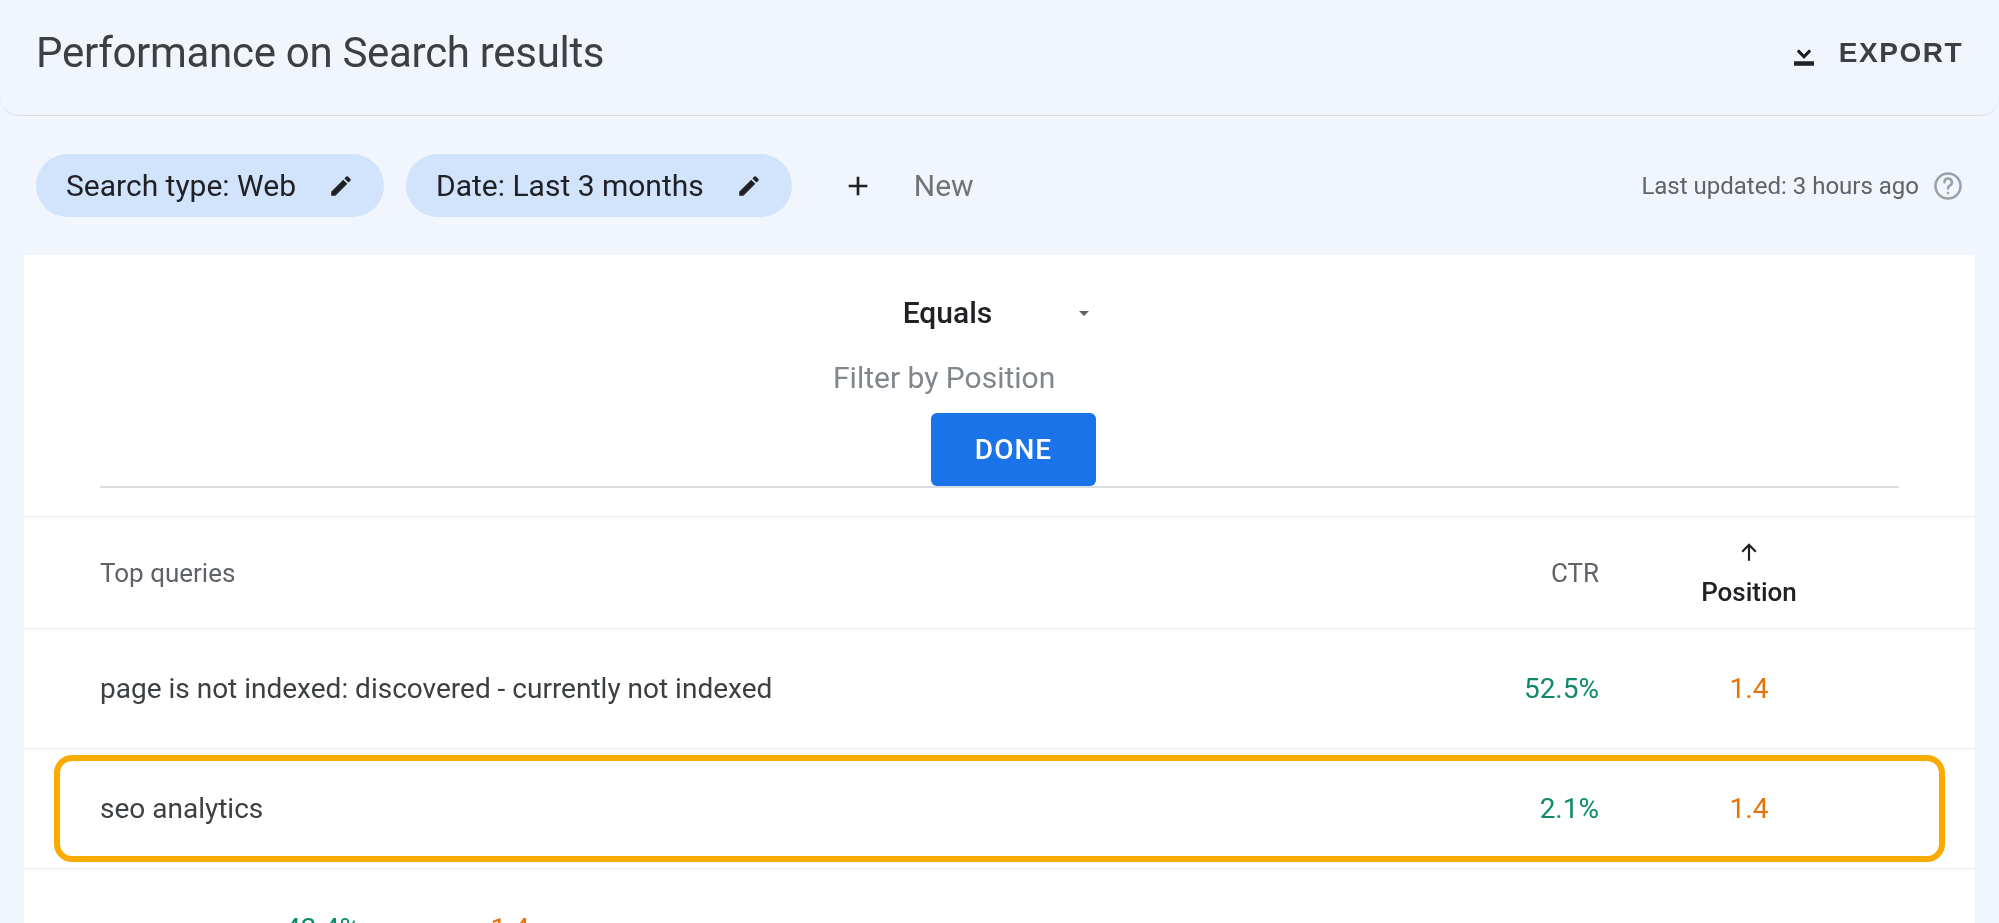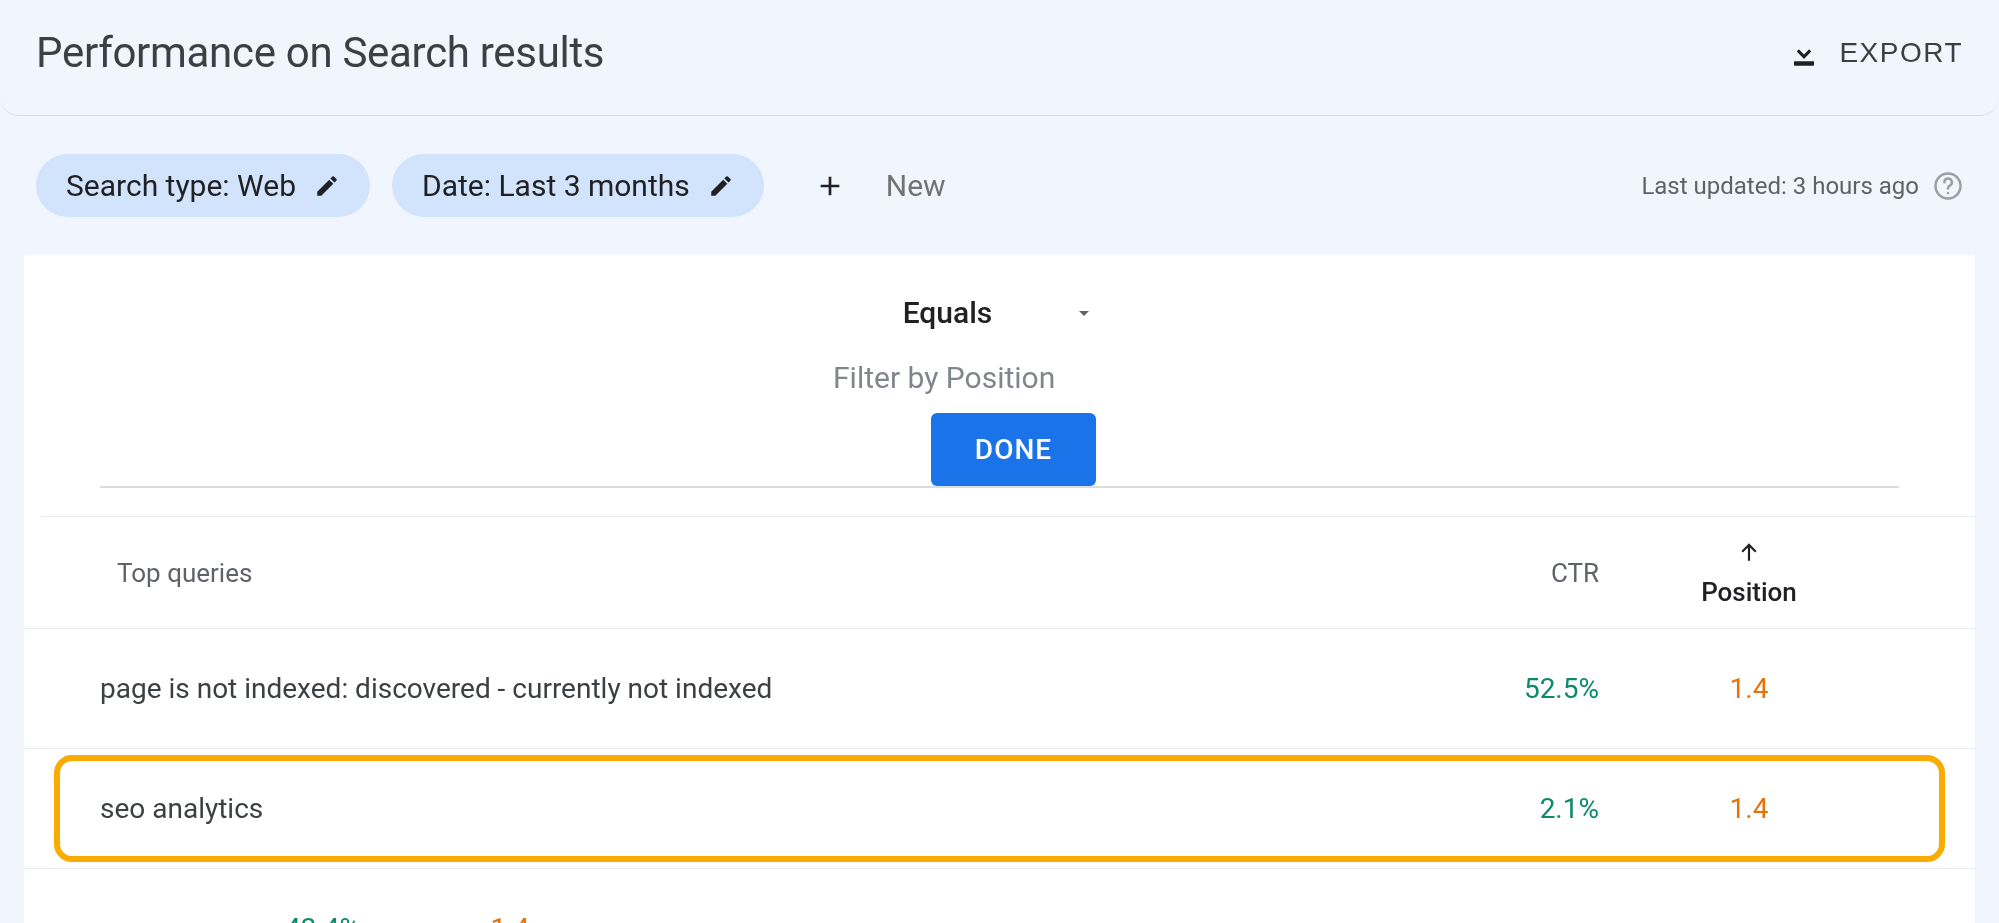--- a/index.html
+++ b/index.html
@@ -27,33 +27,33 @@
     display: flex;
     align-items: center;
     gap: 18px;
     background: none;
     border: none;
     cursor: pointer;
     color: #3c4043;
   }
   .export-btn .label {
     font-size: 28px;
-    font-weight: 400;
+    font-weight: 700;
     letter-spacing: 1.5px;
   }
   .filters-row {
     display: flex;
     align-items: center;
     padding: 38px 36px;
     gap: 22px;
   }
   .chip {
     display: flex;
     align-items: center;
-    gap: 18px;
+    gap: 32px;
     background: #d2e3fc;
     border-radius: 40px;
     padding: 14px 30px;
     font-size: 30px;
     color: #202124;
     cursor: pointer;
     border: none;
     font-family: inherit;
   }
   .new-btn {
@@ -139,21 +139,20 @@
     display: flex;
     align-items: center;
     padding: 0 76px;
     border-top: 1px solid #e8eaed;
   }
   .thead {
     height: 112px;
     color: #5f6368;
     font-size: 26px;
     margin-top: 28px;
-    margin-left: 17px;
   }
   .col-query { flex: 1; text-align: left; }
   .col-ctr { width: 260px; text-align: right; }
   .col-pos { width: 300px; text-align: right; display:flex; align-items:center; justify-content:flex-end; gap:12px;flex-direction:column;}
   .thead .col-pos { color:#202124; font-weight:500; }
   .trow {
     height: 120px;
     font-size: 28px;
     color: #3c4043;
     position: relative;

